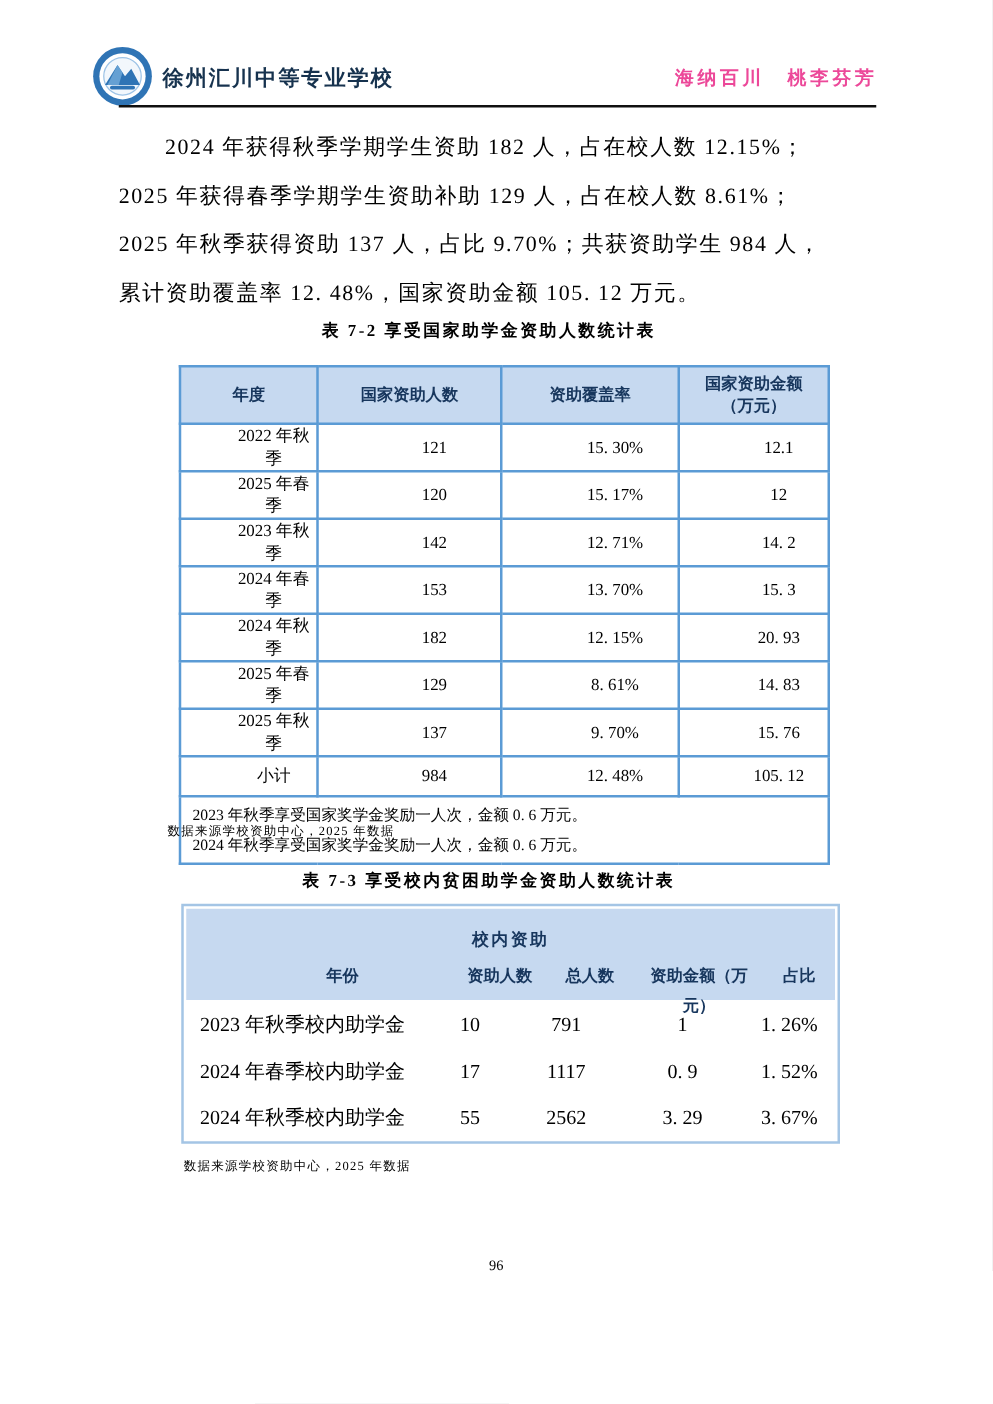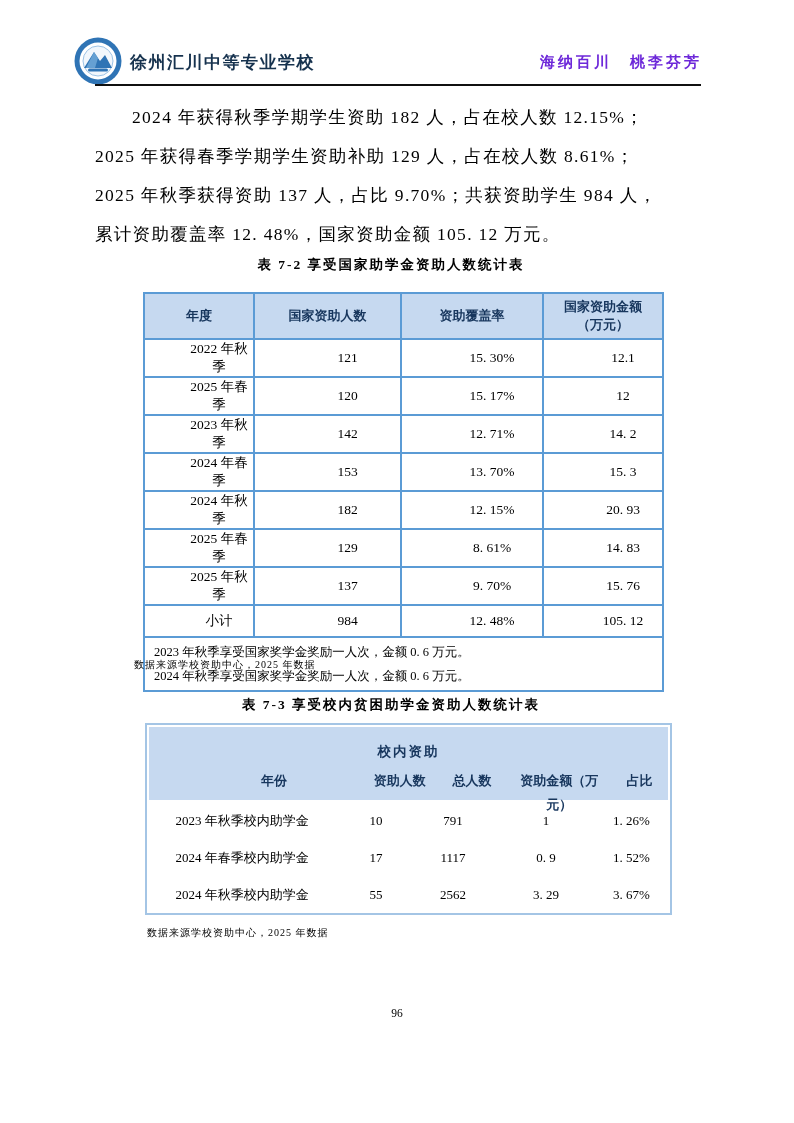--- a/index.html
+++ b/index.html
@@ -4,21 +4,21 @@
 <style>
   html,body{margin:0;padding:0;background:#e8e8e8;}
   .page{position:relative;width:794px;height:1123px;background:#ffffff;margin:0 auto;
         font-family:"Liberation Serif","DejaVu Serif",serif;color:#000;overflow:hidden;}
 
   
   .logo{position:absolute;left:74px;top:37px;width:48px;height:48px;}
   .school-name{position:absolute;left:130px;top:51px;font-size:17px;font-weight:bold;
                color:#16324e;letter-spacing:1.5px;white-space:nowrap;}
   .motto{position:absolute;right:92px;top:53px;font-size:15px;font-weight:bold;
-         color:#6d28d9;letter-spacing:3px;white-space:nowrap;}
+         color:#ec4899;letter-spacing:3px;white-space:nowrap;}
   .hdr-rule{position:absolute;left:95px;top:84px;width:606px;height:2px;background:#101010;}
 
   
   .para{position:absolute;left:95px;top:98px;width:615px;}
   .para .ln{height:39px;line-height:39px;font-size:17.5px;letter-spacing:1.3px;white-space:nowrap;}
   .para .ln.first{text-indent:37px;}
 
   
   .tbl-title{position:absolute;left:0;width:782px;text-align:center;font-size:13.5px;
              font-weight:600;letter-spacing:2px;color:#000;}
@@ -30,21 +30,21 @@
   #t1 th,#t1 td{border:2px solid #5b9bd5;text-align:center;padding:0;}
   #t1 th{background:#c6d9f0;color:#17365d;font-size:13px;font-weight:bold;height:44px;line-height:1.4;}
   #t1 td{font-size:13.5px;height:29.6px;padding-left:40px;}
   #t1 td.note-cell{text-align:left;padding:2px 9px;font-size:12.5px;line-height:24px;height:auto;}
 
   
   #t2{position:absolute;left:145px;top:723px;width:523px;border:2px solid #a4c5e5;background:#fff;}
   .t2-head{margin:2px;background:#c6d9f0;color:#17365d;font-weight:bold;}
   .t2-group{height:42px;line-height:50px;text-align:center;font-size:13.5px;letter-spacing:2px;}
   .t2-cols{display:flex;height:31px;line-height:24px;font-size:13px;margin-left:36px;}
-  .t2-row{display:flex;height:37px;line-height:37px;font-size:13px;}
+  .t2-row{display:flex;height:37px;line-height:37px;font-size:16px;}
   .cell{text-align:center;}
   .c1{width:190px;}.c2{width:78px;}.c3{width:76px;}.c4{width:110px;}.c5{width:61px;}
 
   
   .src{position:absolute;font-size:10px;letter-spacing:1px;white-space:nowrap;}
   #src1{left:134px;top:658px;}
   #src2{left:147px;top:926px;}
   .pageno{position:absolute;left:0;width:794px;top:1007px;text-align:center;font-size:11.5px;}
 </style>
 </head>

